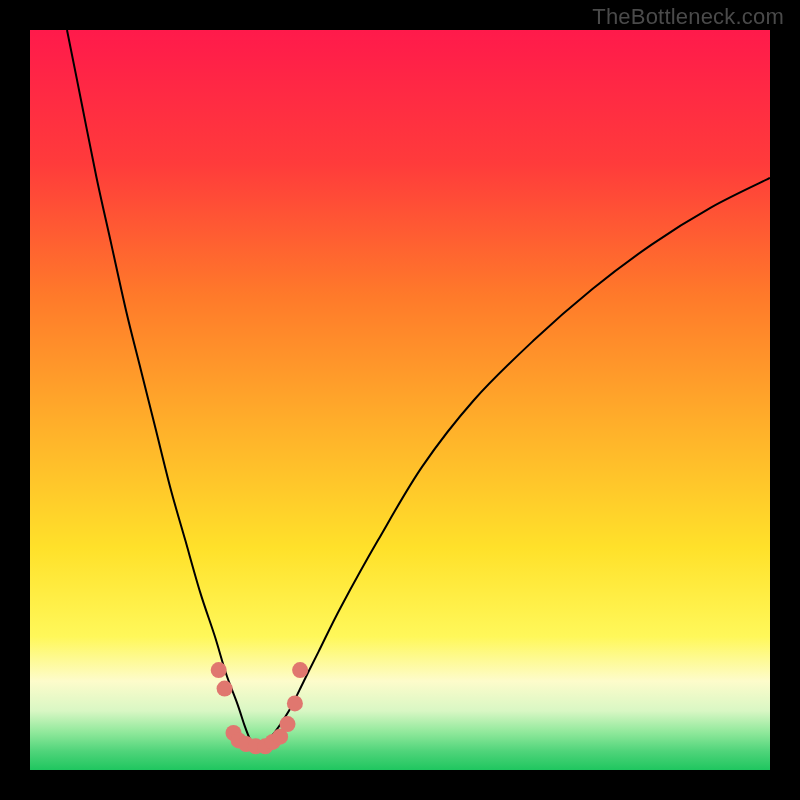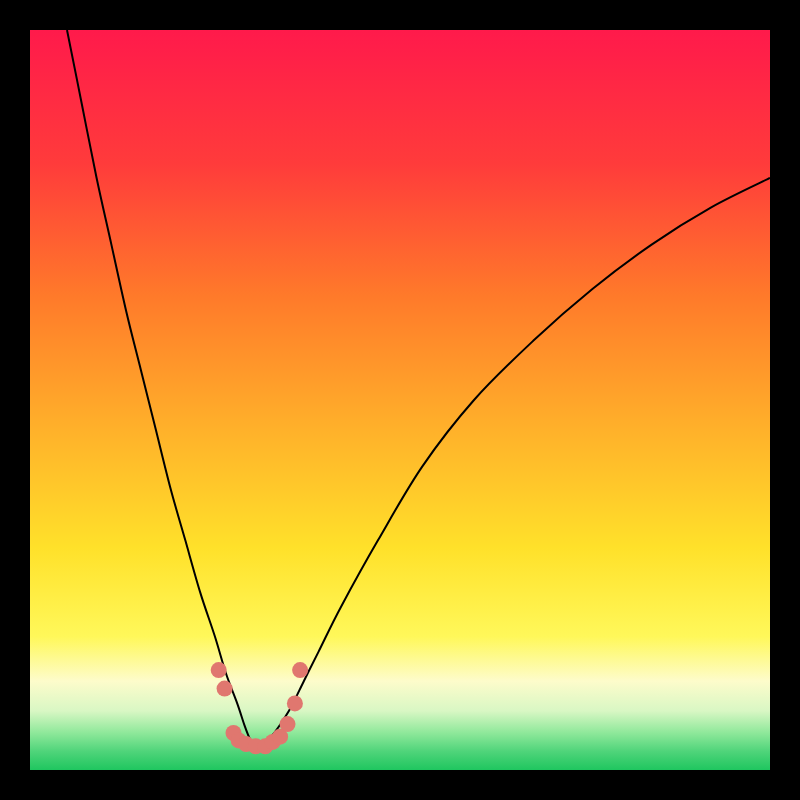--- a/index.html
+++ b/index.html
@@ -46,20 +46,21 @@
     inset: 0;
     width: 100%;
     height: 100%;
   }
 </style>
 </head>
 <body>
 
 <div class="frame">
 
+  <div class="watermark">TheBottleneck.com</div>
 
   <div class="plot-area">
 
     <svg class="gradient" viewBox="0 0 740 740" preserveAspectRatio="none">
       <defs>
         <linearGradient id="bg-grad" x1="0" y1="0" x2="0" y2="1">
             <stop offset="0%" stop-color="#ff1a4b"></stop>
             <stop offset="18%" stop-color="#ff3b3b"></stop>
             <stop offset="36%" stop-color="#ff7a2a"></stop>
             <stop offset="55.00000000000001%" stop-color="#ffb42a"></stop>

